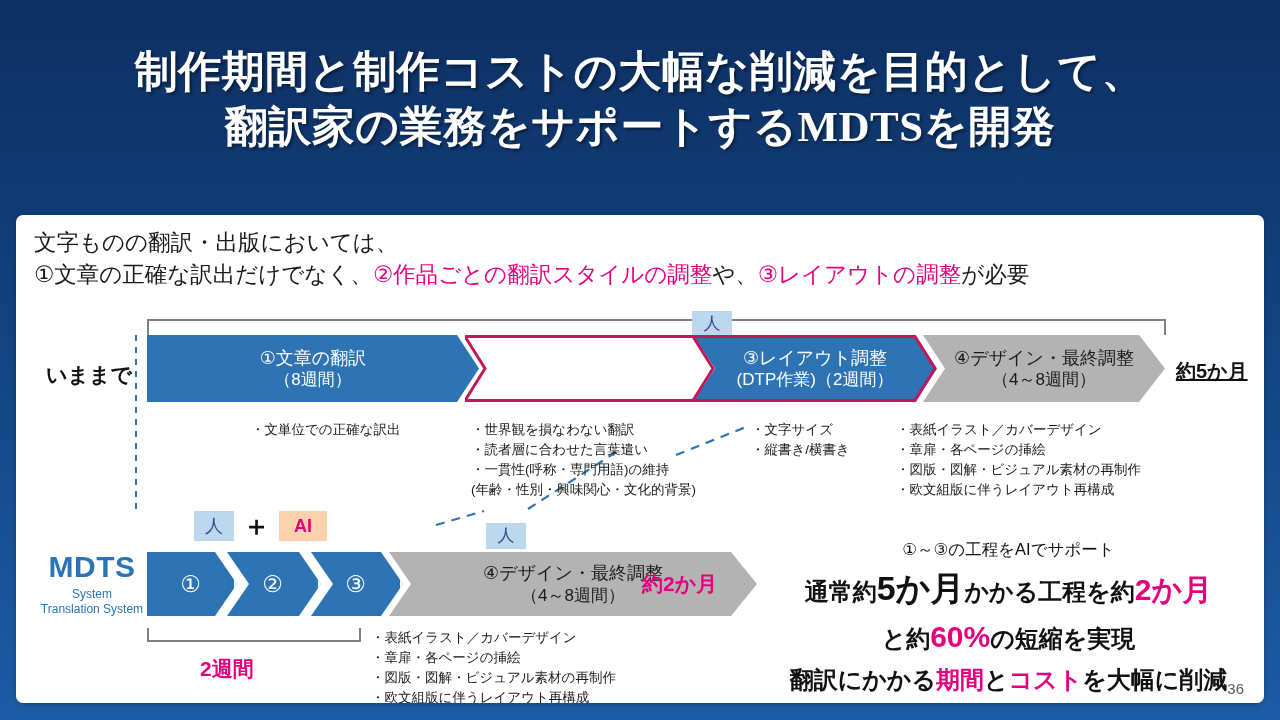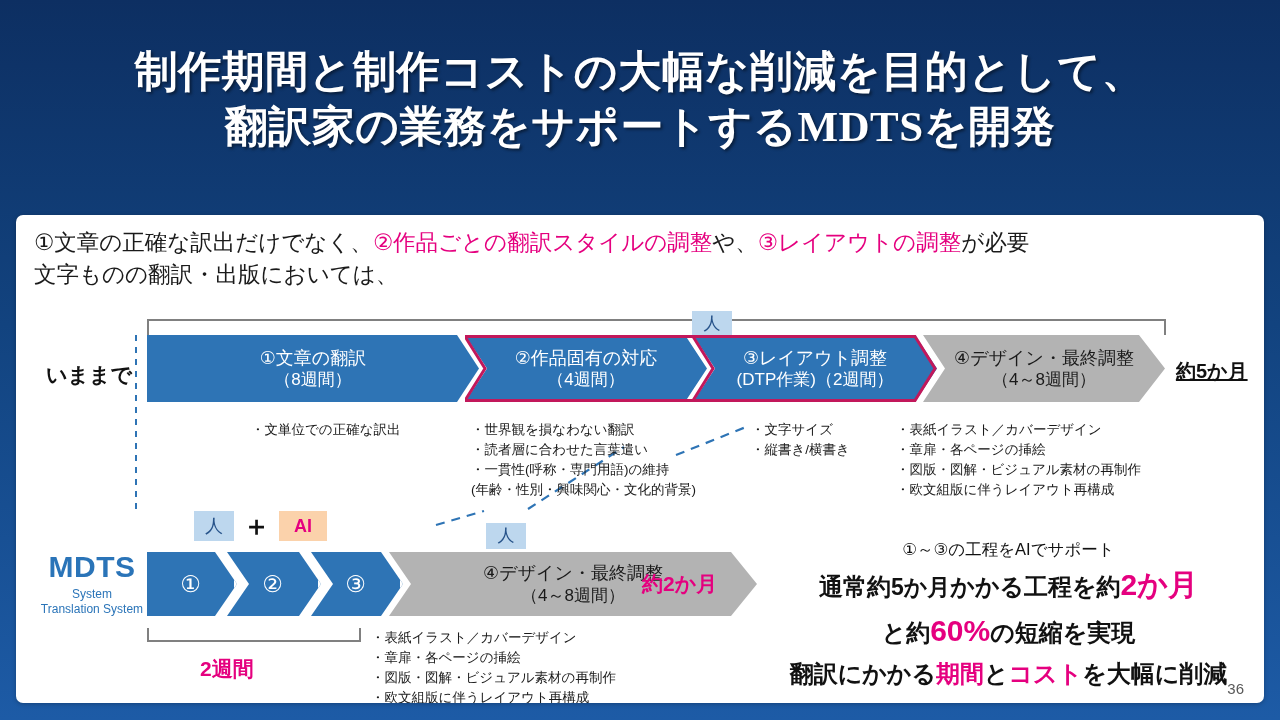--- a/index.html
+++ b/index.html
@@ -148,21 +148,21 @@
     font-size:21px;font-weight:bold;color:#e5007f;white-space:nowrap;
   }
 
   
   .summary{
     position:absolute;left:745px;top:322px;width:495px;text-align:center;
     color:#111;white-space:nowrap;
   }
   .sum-l1{font-size:16.5px;line-height:1.5;}
   .sum-l2{font-size:24px;font-weight:bold;line-height:1.55;}
-  .sum-l2 .big{font-size:23px;}
+  .sum-l2 .big{font-size:34px;}
   .sum-l2 .pinkbig{color:#e5007f;font-size:30px;}
   .sum-l3{font-size:24px;font-weight:bold;line-height:1.55;}
   .sum-l3 .pinkbig{color:#e5007f;font-size:30px;}
   .sum-l4{font-size:24px;font-weight:bold;line-height:1.55;}
   .sum-l4 .pink{color:#e5007f;}
 
   
   .pageno{
     position:absolute;right:20px;bottom:6px;
     font-size:15px;color:#595959;
@@ -181,37 +181,33 @@
   <div class="panel">
 
     <svg class="dash-svg">
       <line x1="420" y1="310" x2="468" y2="296" stroke="#2e74b5" stroke-width="2.2" stroke-dasharray="9,7"></line>
       <line x1="512" y1="294" x2="608" y2="232" stroke="#2e74b5" stroke-width="2.2" stroke-dasharray="9,7"></line>
       <line x1="660" y1="240" x2="730" y2="212" stroke="#2e74b5" stroke-width="2.2" stroke-dasharray="9,7"></line>
       <line x1="120" y1="120" x2="120" y2="300" stroke="#2e74b5" stroke-width="2" stroke-dasharray="6,6"></line>
     </svg>
 
     <div class="intro">
+      <div>文字ものの翻訳・出版においては、</div>
       <div><span>①文章の正確な訳出だけでなく、</span><span class="pink">②作品ごとの翻訳スタイルの調整</span><span>や、</span><span class="pink">③レイアウトの調整</span><span>が必要</span></div>
-      <div>文字ものの翻訳・出版においては、</div>
     </div>
 
     <div class="row-label-now">いままで</div>
 
     <div class="bracket-top"></div>
     <div class="human-badge badge-top">人</div>
 
     <div class="flow flow-now">
       <div class="chev blue cl1" style="left:0;width:332px;">
         <span>①文章の翻訳</span>
         <span class="l2">（8週間）</span>
-      </div>
-      <div class="chev blue cmid" style="left:318px;width:242px;">
-        <span>②作品固有の対応</span>
-        <span class="l2">（4週間）</span>
       </div>
       <div class="chev blue cmid" style="left:546px;width:244px;">
         <span>③レイアウト調整</span>
         <span class="l2">(DTP作業)（2週間）</span>
       </div>
       <div class="chev grey cend-arrow" style="left:776px;width:242px;">
         <span>④デザイン・最終調整</span>
         <span class="l2">（4～8週間）</span>
       </div>
 

